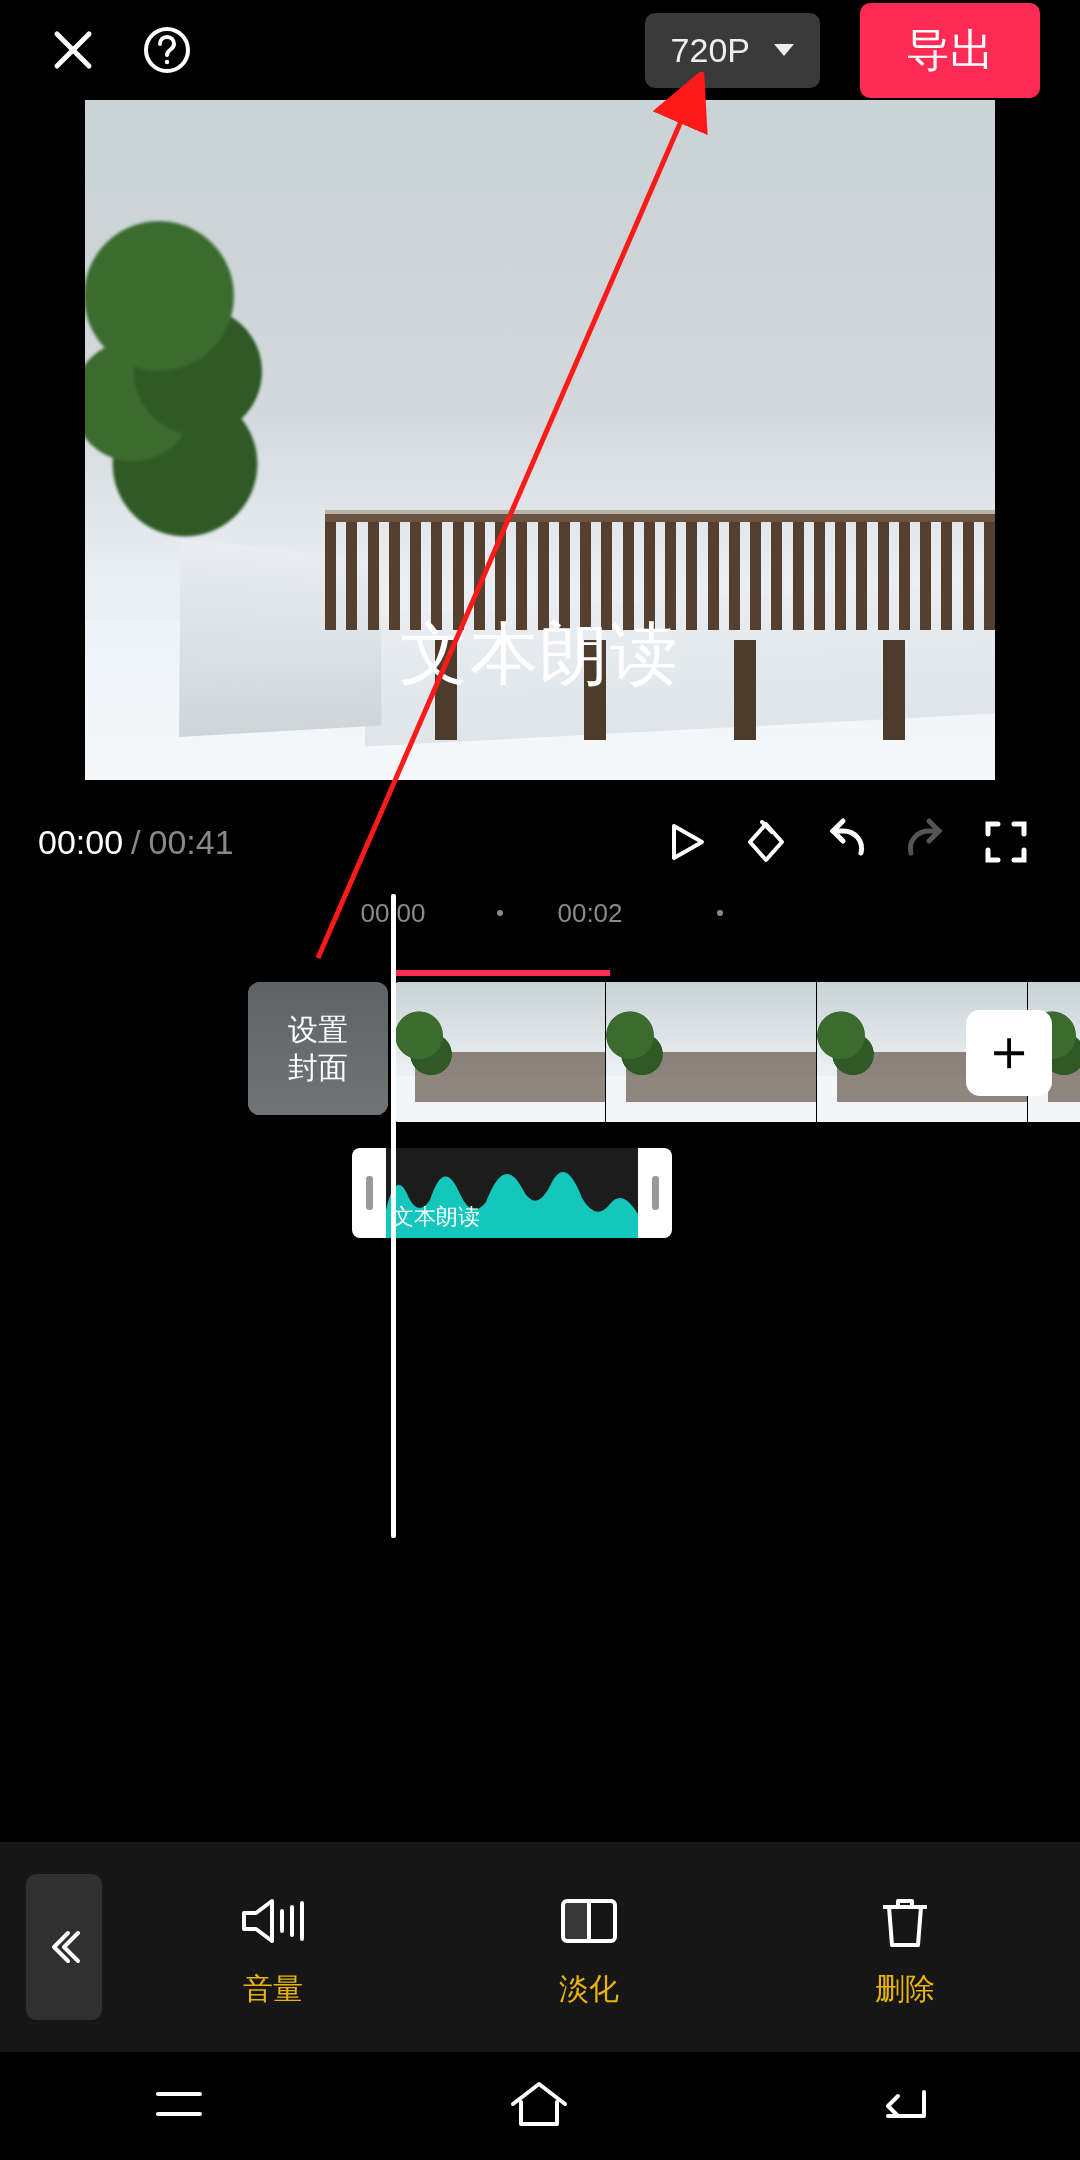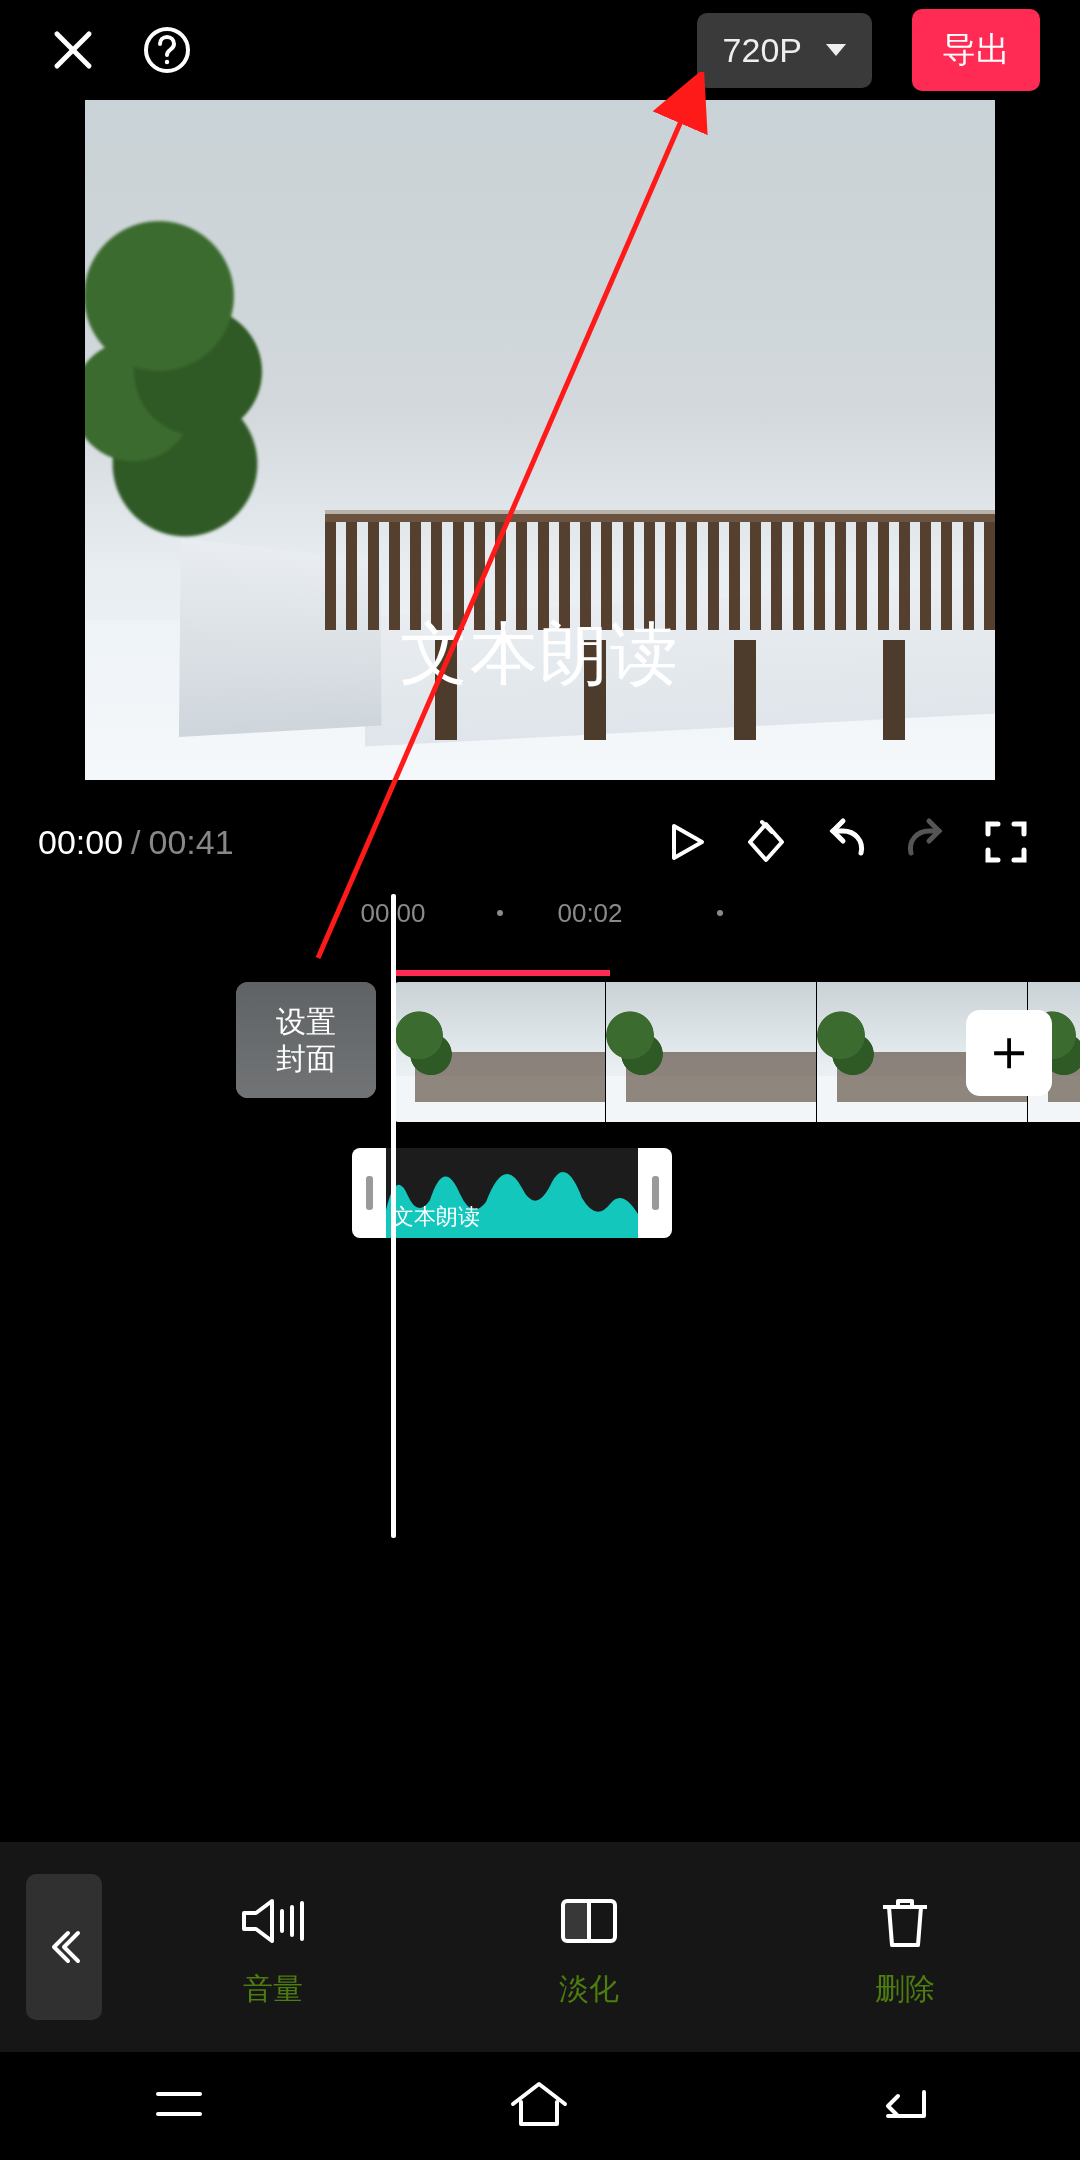--- a/index.html
+++ b/index.html
@@ -37,22 +37,22 @@
   }
   .res-btn .tri {
     width: 0; height: 0;
     border-left: 10px solid transparent;
     border-right: 10px solid transparent;
     border-top: 12px solid #eee;
   }
   .export-btn {
     background: #ff2b54;
     border-radius: 10px;
-    padding: 18px 30px;
-    font-size: 34px;
+    padding: 18px 46px;
+    font-size: 44px;
     font-weight: 500;
   }
 
   
   .preview-wrap {
     position: relative;
     margin: 0 auto;
     width: 910px;
     height: 680px;
     background: linear-gradient(#c9d2d6, #d2d8db 45%, #e8eef2 70%, #f3f6f9);
@@ -154,22 +154,22 @@
   }
   .left-tools {
     position: absolute; left: 0; top: 62px; width: 225px;
     text-align: center;
   }
   .mute-icon { margin: 0 auto 14px; width: 72px; height: 54px; position: relative; }
   .mute-icon svg { position: absolute; inset: 0; }
   .mute-label { color: #d0d0d0; font-size: 26px; }
 
   .cover-btn {
-    position: absolute; left: 236px; top: 44px;
-    width: 140px; height: 116px;
+    position: absolute; left: 248px; top: 44px;
+    width: 140px; height: 133px;
     border-radius: 12px;
     overflow: hidden;
     background: linear-gradient(#b0b7bb, #d8dee2);
   }
   .cover-btn .veil {
     position: absolute; inset: 0;
     background: rgba(30,30,30,0.55);
     display: flex; align-items: center; justify-content: center;
     flex-direction: column;
     font-size: 30px; color: #fff; line-height: 1.25; text-align: center;
@@ -268,21 +268,21 @@
   .back-chip {
     width: 76px; height: 146px;
     background: #303030;
     border-radius: 10px;
     display: flex; align-items: center; justify-content: center;
     margin-left: 26px;
   }
   .tool {
     flex: 1;
     text-align: center;
-    color: #4d7c0f;
+    color: #eab308;
     font-size: 30px;
   }
   .tool .ic {
     height: 72px;
     display: flex; align-items: center; justify-content: center;
     margin-bottom: 12px;
     color: #fff;
   }
 
   

